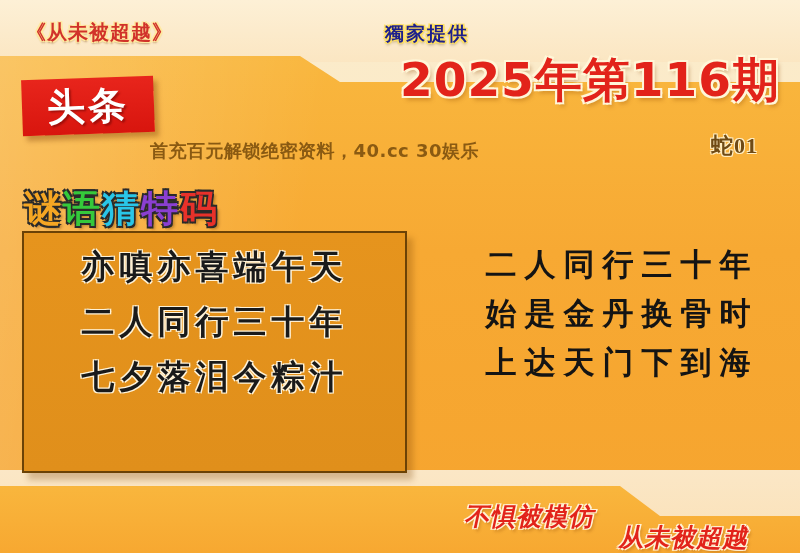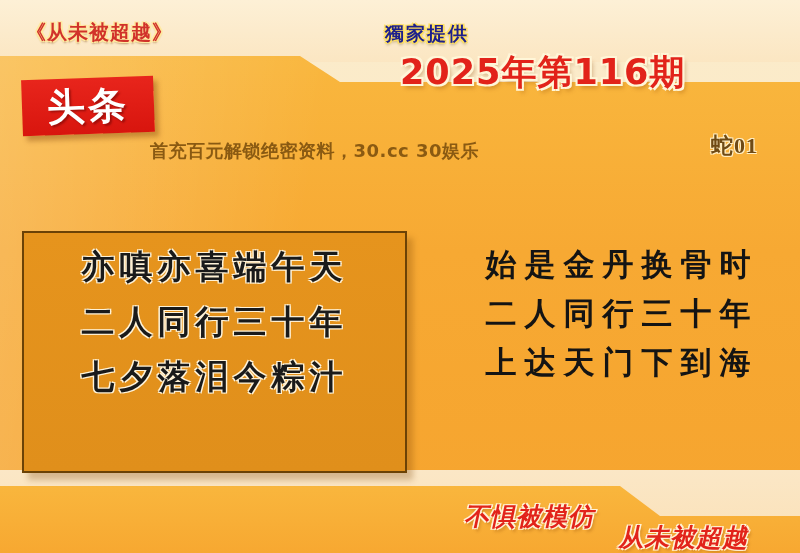--- a/index.html
+++ b/index.html
@@ -56,21 +56,21 @@
     font-family:"Liberation Serif","DejaVu Serif",serif;
     color:#1d1f8c;
     text-shadow:
       -1.4px -1.4px 0 #ffe060, 1.4px -1.4px 0 #ffe060,
       -1.4px  1.4px 0 #ffe060, 1.4px  1.4px 0 #ffe060,
       0 2px 3px rgba(60,40,10,.4);
     margin-left: 28px;
   }
   .hdr-issue{
     position:absolute;left:400px;top:49px;
-    font-size:35px;font-weight:bold;letter-spacing:1px;
+    font-size:47px;font-weight:bold;letter-spacing:1px;
     font-family:"DejaVu Sans","Liberation Sans",sans-serif;
     color:#e2231a;
     text-shadow:
       -2px -2px 0 #fff6d8, 2px -2px 0 #fff6d8,
       -2px  2px 0 #fff6d8, 2px  2px 0 #fff6d8,
       0 0 2px #fff6d8,
       3px 4px 4px rgba(140,70,0,.35);
     white-space:nowrap;
   }
 
@@ -193,33 +193,36 @@
   <div class="hdr-trad">《从未被超越》</div>
 
   <div class="hdr-exclusive">獨家提供</div>
 
   <div class="hdr-issue">2025年第116期</div>
 
   <div class="badge-toutiao">
     <span>头条</span>
   </div>
 
-  <div class="hdr-promo">首充百元解锁绝密资料，30.cc 30娱乐</div>
+  <div class="hdr-promo">首充百元解锁绝密资料，40.cc 30娱乐</div>
 
   <div class="hdr-zodiac">蛇01</div>
 
+  <div class="rainbow-title">
+    <span class="ch" style="color: rgb(245, 166, 35);">谜</span><span class="ch" style="color: rgb(53, 201, 59);">语</span><span class="ch" style="color: rgb(41, 198, 232);">猜</span><span class="ch" style="color: rgb(138, 63, 209);">特</span><span class="ch" style="color: rgb(232, 49, 42);">码</span>
+  </div>
 
   <div class="riddle-box">
     <div class="riddle-line">亦嗔亦喜端午天</div>
     <div class="riddle-line">二人同行三十年</div>
     <div class="riddle-line">七夕落泪今粽汁</div>
   </div>
 
   <div class="poem">
+    <div class="poem-line">二人同行三十年</div>
     <div class="poem-line">始是金丹换骨时</div>
-    <div class="poem-line">二人同行三十年</div>
     <div class="poem-line">上达天门下到海</div>
   </div>
 
   <div class="slogan slogan-1">不惧被模仿</div>
   <div class="slogan slogan-2">从未被超越</div>
 
 </div>
 
 </body></html>

